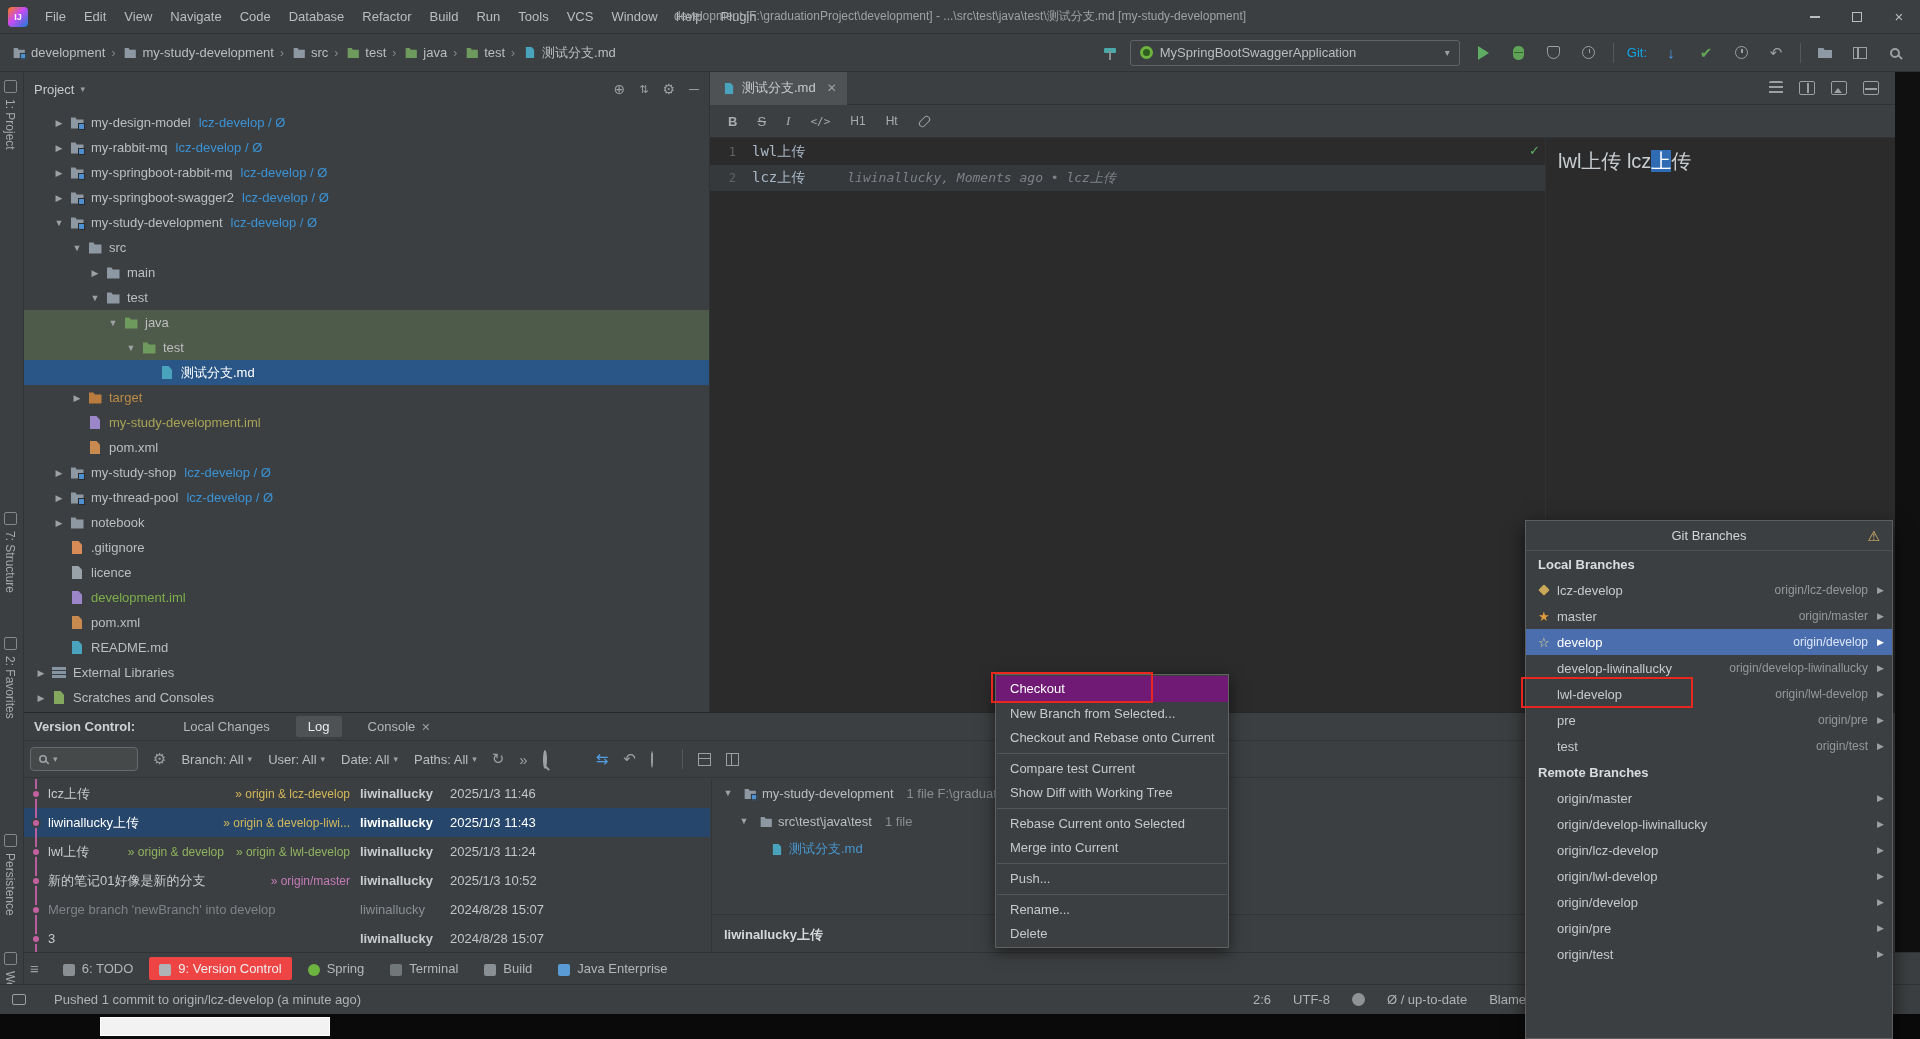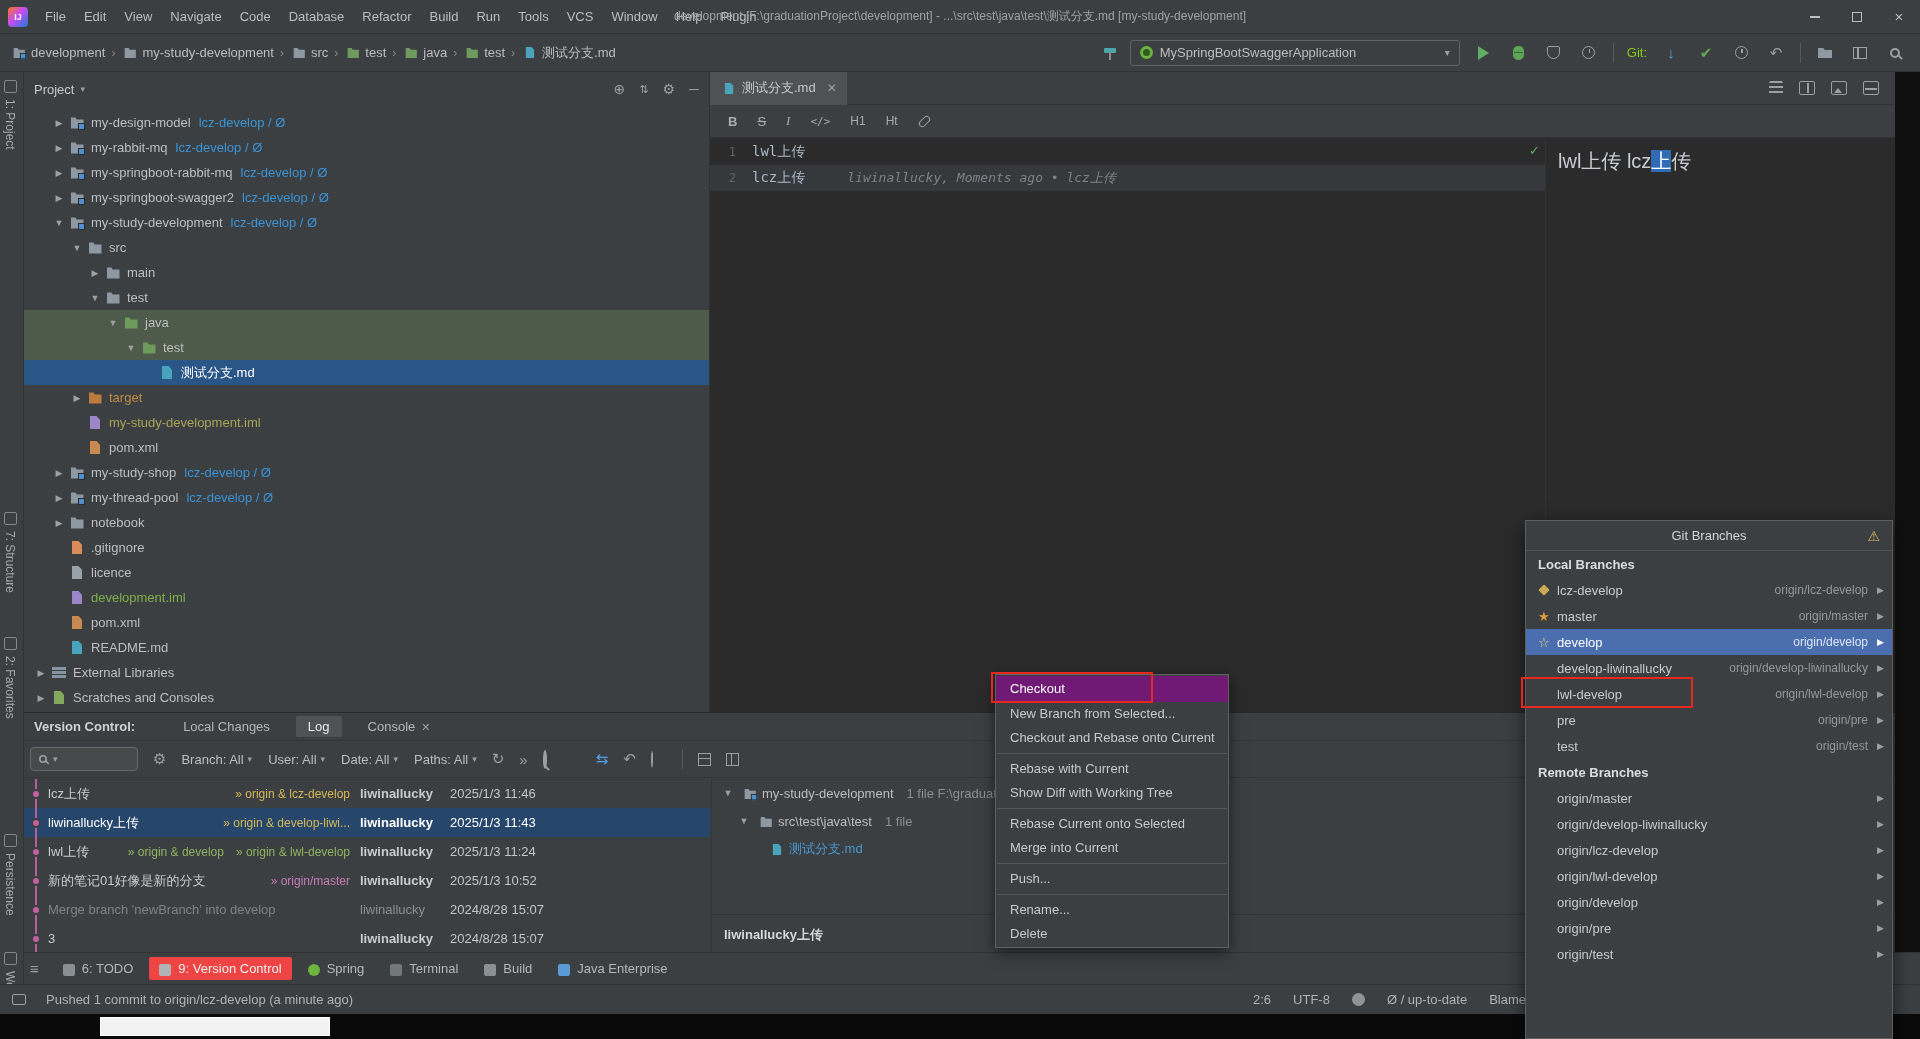--- a/index.html
+++ b/index.html
@@ -37,21 +37,21 @@
 .run-ic{width:0;height:0;border-left:11px solid #5fad65;border-top:7px solid transparent;border-bottom:7px solid transparent}
 .bug-ic{width:11px;height:14px;background:#5fa356;border-radius:5px;position:relative}
 .bug-ic::before{content:'';position:absolute;left:1px;top:6px;right:1px;height:1.5px;background:#35622f}
 .cov-ic{width:13px;height:13px;border:1.5px solid #9da0a3;border-radius:2px 2px 50% 50%}
 .prof-ic,.clock-ic{width:13px;height:13px;border:1.5px solid #9da0a3;border-radius:50%;position:relative}
 .prof-ic::after,.clock-ic::after{content:'';position:absolute;left:50%;top:1.5px;width:1.5px;height:4px;background:#9da0a3}
 .upd{color:#4a9df0;font-weight:bold}
 .cmt{color:#64a857;font-weight:bold}
 .rb{color:#9da0a3}
 .vsep{width:1px;height:20px;background:#55585a}
-.git-label{color:#84cc16}
+.git-label{color:#0ea5e9}
 .hammer{width:14px;height:14px;position:relative}
 .hammer::before{content:'';position:absolute;left:1px;top:2px;width:12px;height:5px;background:#4ba8a8;border-radius:1px}
 .hammer::after{content:'';position:absolute;left:6px;top:5px;width:2.5px;height:9px;background:#8a8f93}
 .fold-tb{width:14px;height:11px;background:#8e99a3;clip-path:polygon(0 8%,38% 8%,48% 28%,100% 28%,100% 100%,0 100%)}
 .layout-tb{width:14px;height:12px;border:1.5px solid #9da0a3;position:relative}
 .layout-tb::after{content:'';position:absolute;left:3px;top:0;bottom:0;width:1.5px;background:#9da0a3}
 .mag{position:relative;width:10px;height:10px;border:2px solid #9da0a3;border-radius:50%;flex:none}
 .mag::after{content:'';position:absolute;width:6px;height:2px;background:#9da0a3;transform:rotate(45deg);right:-5px;bottom:-2px}
 
 
@@ -169,21 +169,21 @@
 
 #tw-bar{position:absolute;left:24px;top:952px;width:1896px;height:32px;background:#3c3f41;
   border-top:1px solid #303233;display:flex;align-items:center;gap:6px;padding-left:6px}
 .tw-menu{color:#9da0a3;font-size:15px;margin-right:8px}
 .tw{display:flex;align-items:flex-end;gap:7px;padding:4px 10px;color:#b4b6b8;border-radius:2px;white-space:nowrap}
 .tw.active{background:#ef4444;color:#eceeef;font-weight:normal}
 .tw-ic{width:12px;height:12px;border-radius:2px;background:#8a8f93;flex:none}
 .tw-ic.vcs{background:#b0b3b5}.tw-ic.spring{background:#6db33f;border-radius:50%}
 .tw-ic.terminal{background:#72777a}.tw-ic.jee{background:#5a9bd5}
 #statusbar{position:absolute;left:0;top:984px;width:1920px;height:30px;background:#3c3f41;
-  border-top:1px solid #303233;display:flex;align-items:center;padding:0 12px;gap:20px}
+  border-top:1px solid #303233;display:flex;align-items:center;padding:0 12px;gap:28px}
 .sb-ic{width:14px;height:11px;border:1.5px solid #9da0a3;border-radius:2px;flex:none}
 #sb-message{color:#b0b2b4}
 #sb-right{position:absolute;left:1253px;display:flex;align-items:center;gap:22px;color:#b0b2b4;white-space:nowrap}
 .st-circle{width:13px;height:13px;border-radius:50%;background:#8f9396}
 #taskbar{position:absolute;left:0;top:1014px;width:1920px;height:25px;background:#0a0a0a}
 .wrect{position:absolute;left:100px;top:3px;width:230px;height:19px;background:#f2f2f2;border:1px solid #fff}
 
 
 #ctx-menu{position:absolute;left:995px;top:674px;width:234px;background:#3c3f41;border:1px solid #616161;
   box-shadow:0 4px 14px rgba(0,0,0,.55);padding:1px 0;z-index:50}
@@ -720,21 +720,21 @@
 
   <div id="taskbar">
     <span class="wrect"></span>
   </div>
 
   <div id="ctx-menu">
       <div class="cmi sel">Checkout</div>
       <div class="cmi">New Branch from Selected...</div>
       <div class="cmi">Checkout and Rebase onto Current</div>
       <div class="csep"></div>
-      <div class="cmi">Rebase with Current</div>
+      <div class="cmi">Compare test Current</div>
       <div class="cmi">Show Diff with Working Tree</div>
       <div class="csep"></div>
       <div class="cmi">Rebase Current onto Selected</div>
       <div class="cmi">Merge into Current</div>
       <div class="csep"></div>
       <div class="cmi">Push...</div>
       <div class="csep"></div>
       <div class="cmi">Rename...</div>
       <div class="cmi">Delete</div>
     </div>

